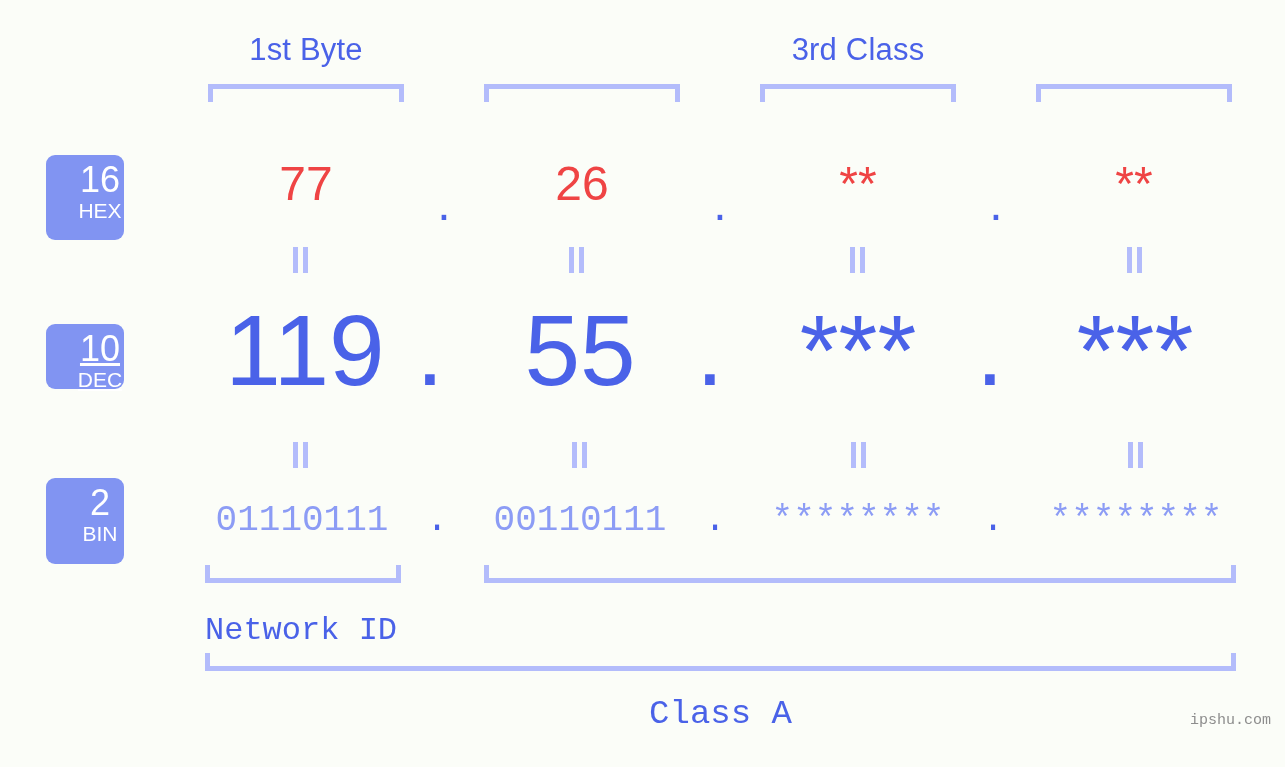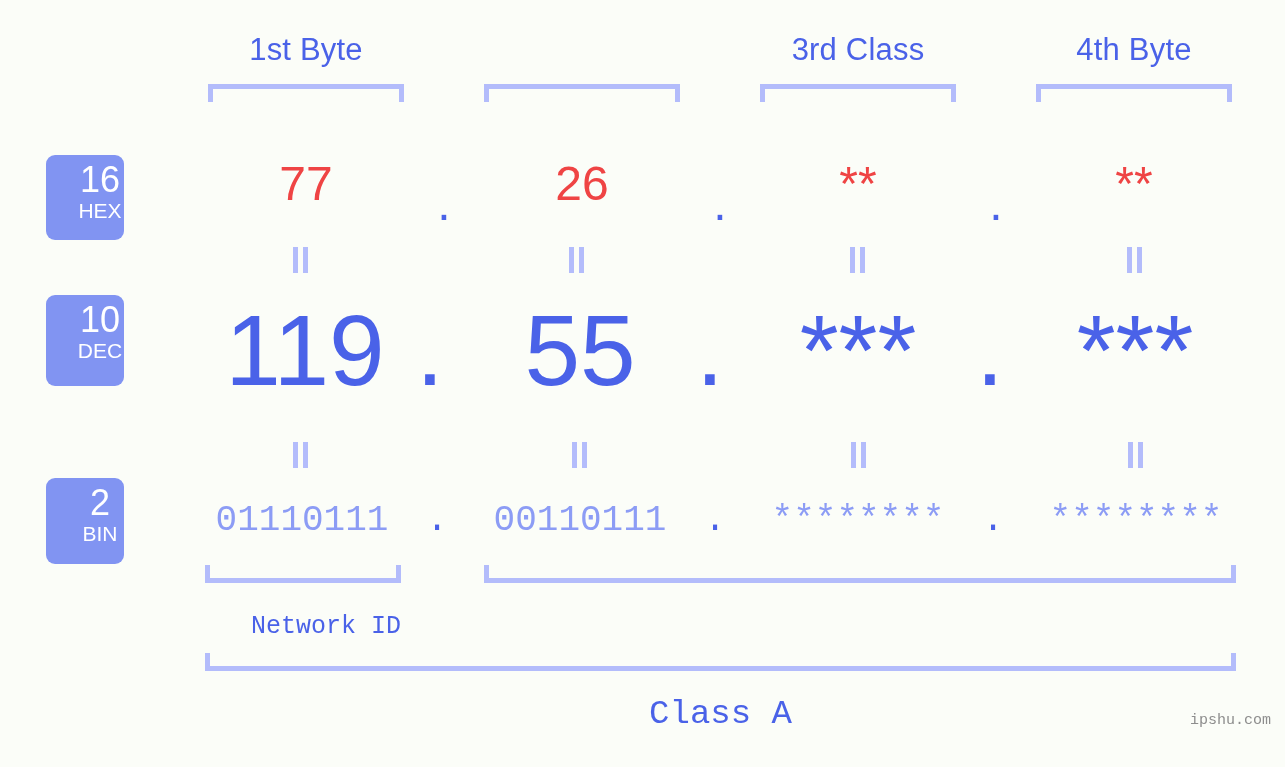--- a/index.html
+++ b/index.html
@@ -72,21 +72,21 @@
     font-weight: 400;
     font-family: "Liberation Sans", sans-serif;
   }
   .badge .lbl {
     display: block;
     font-size: 21px;
     line-height: 24px;
     font-family: "Liberation Sans", sans-serif;
   }
   #badge-hex { top: 155px;  height: 85px; }
-  #badge-dec { top: 295px;  height: 91px; }
+  #badge-dec { top: 324px;  height: 65px; text-decoration: underline; }
   #badge-bin { top: 478px;  height: 86px; }
 
   
   .row { position: absolute; left: 0; width: 1285px; }
 
   .cell {
     position: absolute;
     text-align: center;
     white-space: nowrap;
   }
@@ -149,22 +149,22 @@
     height: 26px;
     background: #b3bcfb;
     display: block;
   }
   .eqsep i.a { left: 0px; }
   .eqsep i.b { left: 10px; }
 
   
   .id-label {
     position: absolute;
-    text-align: right;
-    font-size: 25px;
+    text-align: left;
+    font-size: 32px;
     color: #4a62e8;
     font-family: "Liberation Mono", monospace;
     white-space: nowrap;
   }
   .class-label {
     position: absolute;
     text-align: center;
     font-size: 34px;
     color: #4a62e8;
     font-family: "Liberation Mono", monospace;
@@ -182,21 +182,20 @@
     letter-spacing: 0px;
   }
 </style>
 </head>
 <body>
 
 <div id="stage">
 
   <div class="byte-header" style="left:208px; width:196px;">1st Byte</div>
   <div class="byte-header" style="left:760px; width:196px;">3rd Class</div>
-  <div class="byte-header" style="left:1036px; width:196px;">4th Byte</div>
 
   <div class="bracket-top" style="left:208px; top:84px; width:196px;"></div>
   <div class="bracket-top" style="left:484px; top:84px; width:196px;"></div>
   <div class="bracket-top" style="left:760px; top:84px; width:196px;"></div>
   <div class="bracket-top" style="left:1036px; top:84px; width:196px;"></div>
 
   <div class="badge" id="badge-hex">
     <span class="num">16</span>
     <span class="lbl">HEX</span>
   </div>

